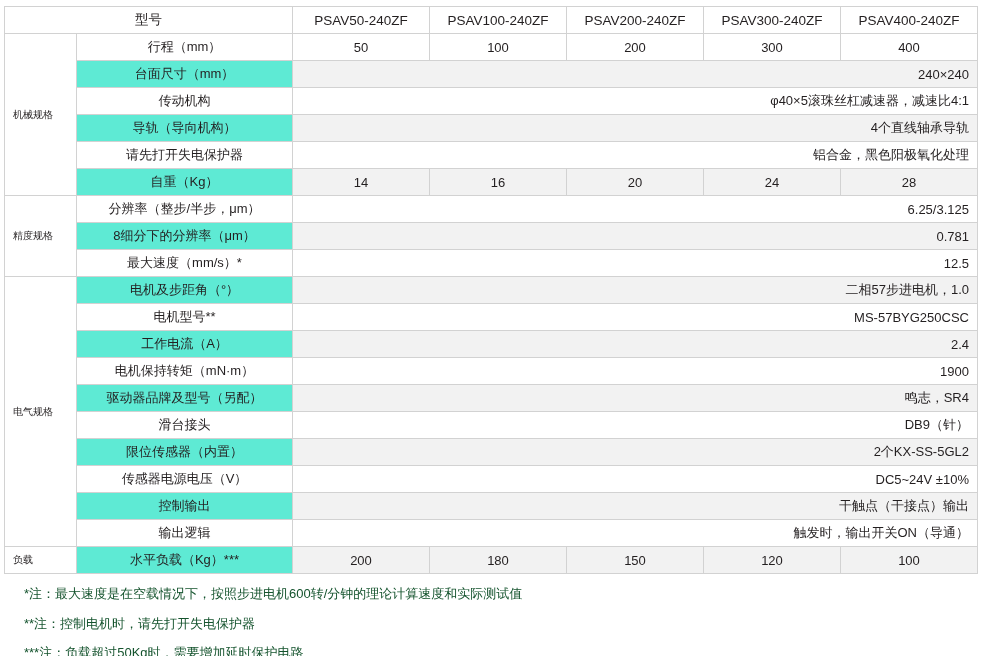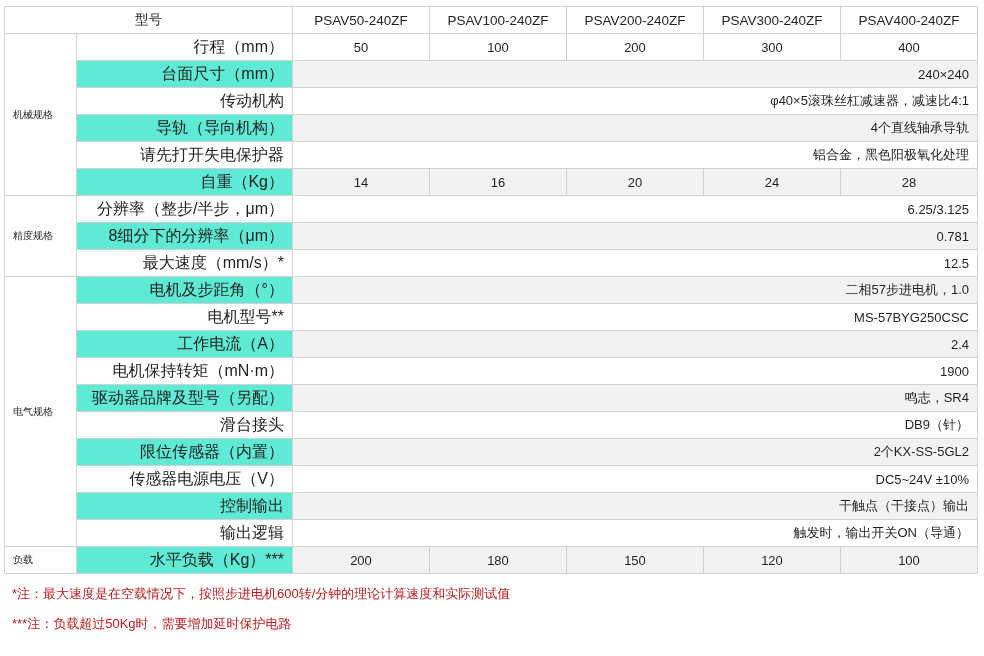--- a/index.html
+++ b/index.html
@@ -46,22 +46,22 @@
     font-size: 13.5px;
     color: #231f20;
   }
   td.group {
     text-align: left;
     font-weight: bold;
     font-size: 10px;
     background: #ffffff;
   }
   td.item {
-    text-align: right;
-    font-size: 16px;
+    text-align: center;
+    font-size: 13px;
     background: #ffffff;
   }
   td.val {
     text-align: center;
     font-size: 13px;
   }
   tr.shade td.val, tr.shade td.item-shade {
     background: #f2f2f2;
   }
   tr.shade td.item {
@@ -69,22 +69,22 @@
   }
   td.span {
     text-align: right;
   }
   .notes {
     padding: 12px 8px 0 8px;
     font-size: 13px;
     line-height: 1.2;
   }
   .notes .note {
-    margin: 0 0 14px 0;
-    color: #b91c1c;
+    margin: 0 0 14px 12px;
+    color: #14532d;
   }
 </style>
 </head>
 <body>
 
 <div id="spec-wrap">
   <table class="spec">
     <colgroup>
       <col class="c-group">
       <col class="c-item">
@@ -199,15 +199,16 @@
           <td class="val">180</td>
           <td class="val">150</td>
           <td class="val">120</td>
           <td class="val">100</td>
         </tr>
       </tbody>
   </table>
 
   <div class="notes">
     <p class="note">*注：最大速度是在空载情况下，按照步进电机600转/分钟的理论计算速度和实际测试值</p>
+    <p class="note">**注：控制电机时，请先打开失电保护器</p>
     <p class="note">***注：负载超过50Kg时，需要增加延时保护电路</p>
   </div>
 </div>
 
 </body></html>

